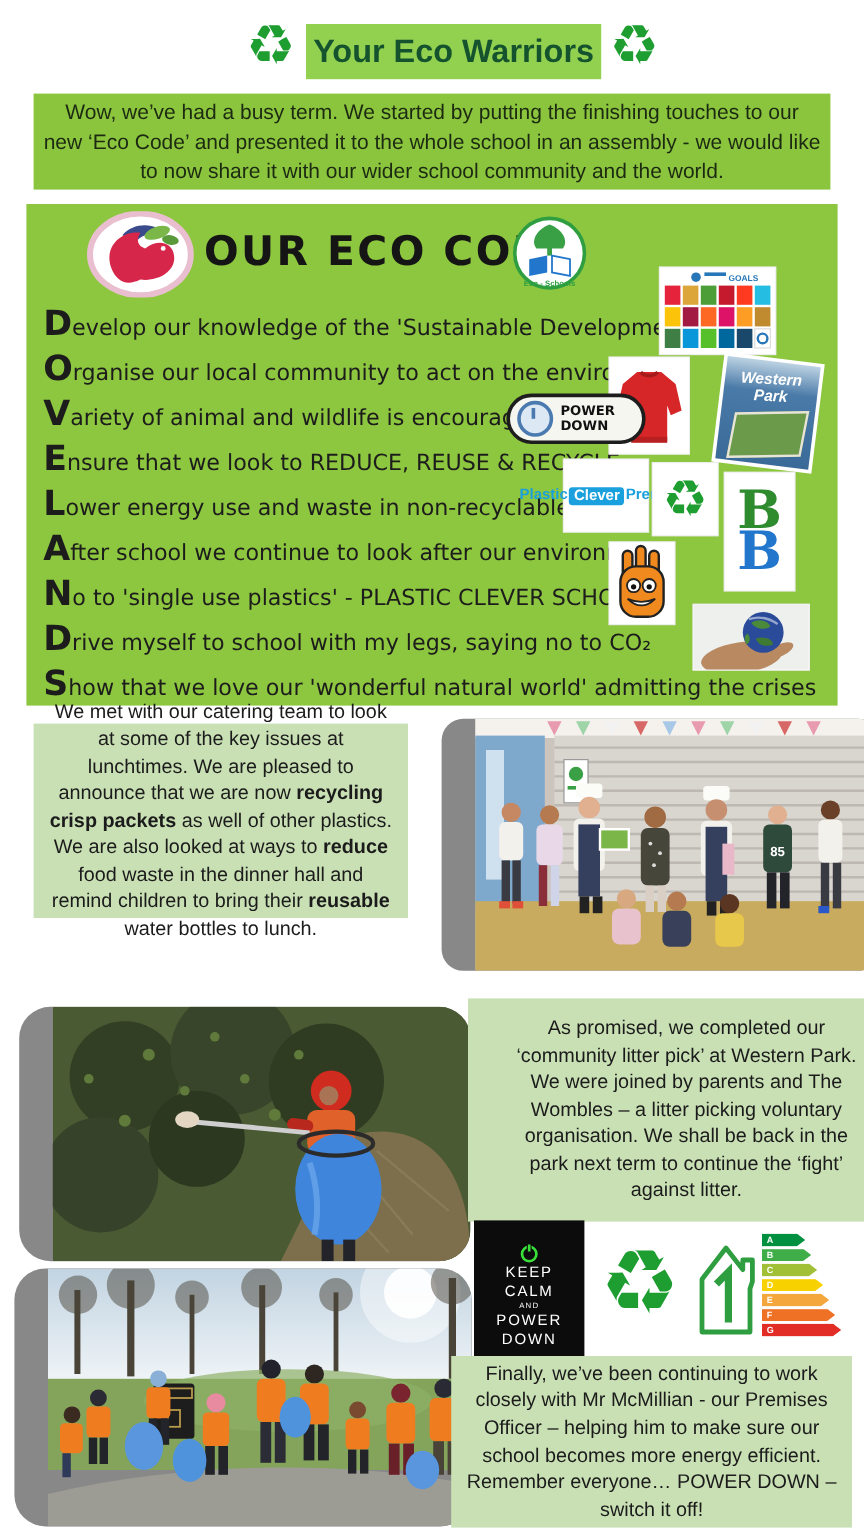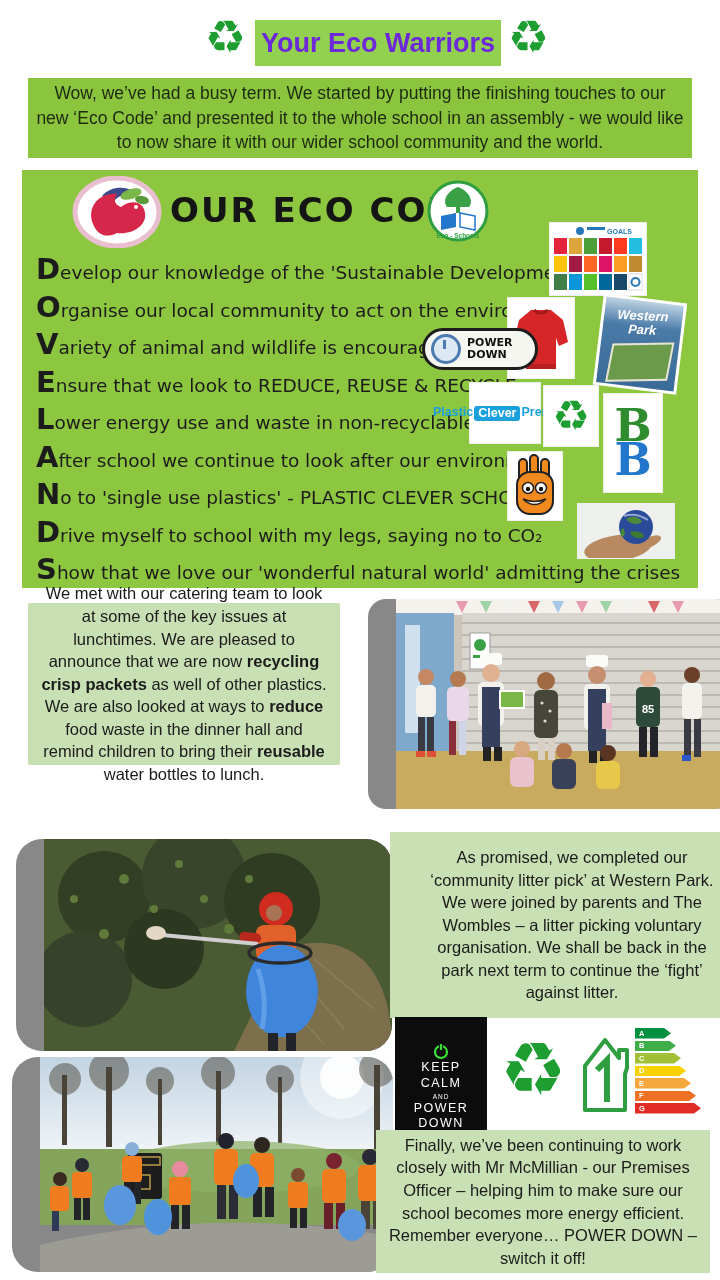--- a/index.html
+++ b/index.html
@@ -1,21 +1,21 @@
 <!DOCTYPE html>
 <html><head>
 <meta charset="utf-8">
 <style>
   html,body{margin:0;padding:0;background:#fff;}
   .page{position:relative;width:720px;height:1280px;background:#ffffff;font-family:"Liberation Sans",sans-serif;color:#1b1b1b;overflow:hidden;}
   .abs{position:absolute;}
 
   
   .hdr-title{left:255px;top:20px;width:246px;height:46px;background:#92d050;display:flex;align-items:center;justify-content:center;
-    font-size:27px;font-weight:700;color:#6d28d9;}
+    font-size:27px;font-weight:700;color:#14532d;}
   .recycle{color:#1e9e31;font-family:"DejaVu Sans",sans-serif;line-height:1;}
   .re-hdr{font-size:46px;top:14px;}
 
   
   .intro{left:28px;top:78px;width:664px;height:80px;background:#8bc53e;display:flex;align-items:center;justify-content:center;}
   .intro p{margin:0;padding:0 8px;text-align:center;font-size:17.5px;line-height:1.42;color:#1d2a12;}
 
   
   .eco{left:22px;top:170px;width:676px;height:418px;background:#8dc63f;}
   .eco-title{left:148px;top:20px;font-family:"DejaVu Sans",sans-serif;font-size:34px;font-weight:700;letter-spacing:2px;color:#151515;}
@@ -49,21 +49,21 @@
   .box-litter{left:390px;top:832px;width:316px;height:186px;padding-left:24px;}
   .box-finally{left:376px;top:1130px;width:334px;height:143px;}
 
   
   .photo{overflow:hidden;background:#888;padding-left:28px;}
   .ph-hall{left:368px;top:599px;width:337px;height:210px;border-radius:18px;}
   .ph-bush{left:16px;top:839px;width:348px;height:212px;border-radius:26px;}
   .ph-park{left:12px;top:1057px;width:353px;height:215px;border-radius:26px;}
 
   
-  .kc{left:395px;top:1017px;width:92px;height:115px;background:#0c0c0c;display:flex;flex-direction:column;align-items:center;color:#fff;padding-top:6px;box-sizing:border-box;justify-content:flex-end;}
+  .kc{left:395px;top:1017px;width:92px;height:115px;background:#0c0c0c;display:flex;flex-direction:column;align-items:center;color:#fff;padding-top:18px;box-sizing:border-box;}
   .kc-line{font-size:12.5px;letter-spacing:1.5px;line-height:1.25;font-weight:400;}
   .kc-and{font-size:6.5px;letter-spacing:1px;line-height:1.4;}
 
   .re-big{left:500px;top:1032px;font-size:74px;}
 
   
   .energy{left:577px;top:1026px;width:130px;height:92px;}
   .e-rows{position:absolute;left:58px;top:2px;display:flex;flex-direction:column;gap:2px;}
   .e-arrow{height:10.5px;color:#fff;font-size:7.5px;font-weight:700;display:flex;align-items:center;padding-left:4px;box-sizing:border-box;
     clip-path:polygon(0 0,calc(100% - 7px) 0,100% 50%,calc(100% - 7px) 100%,0 100%);}

